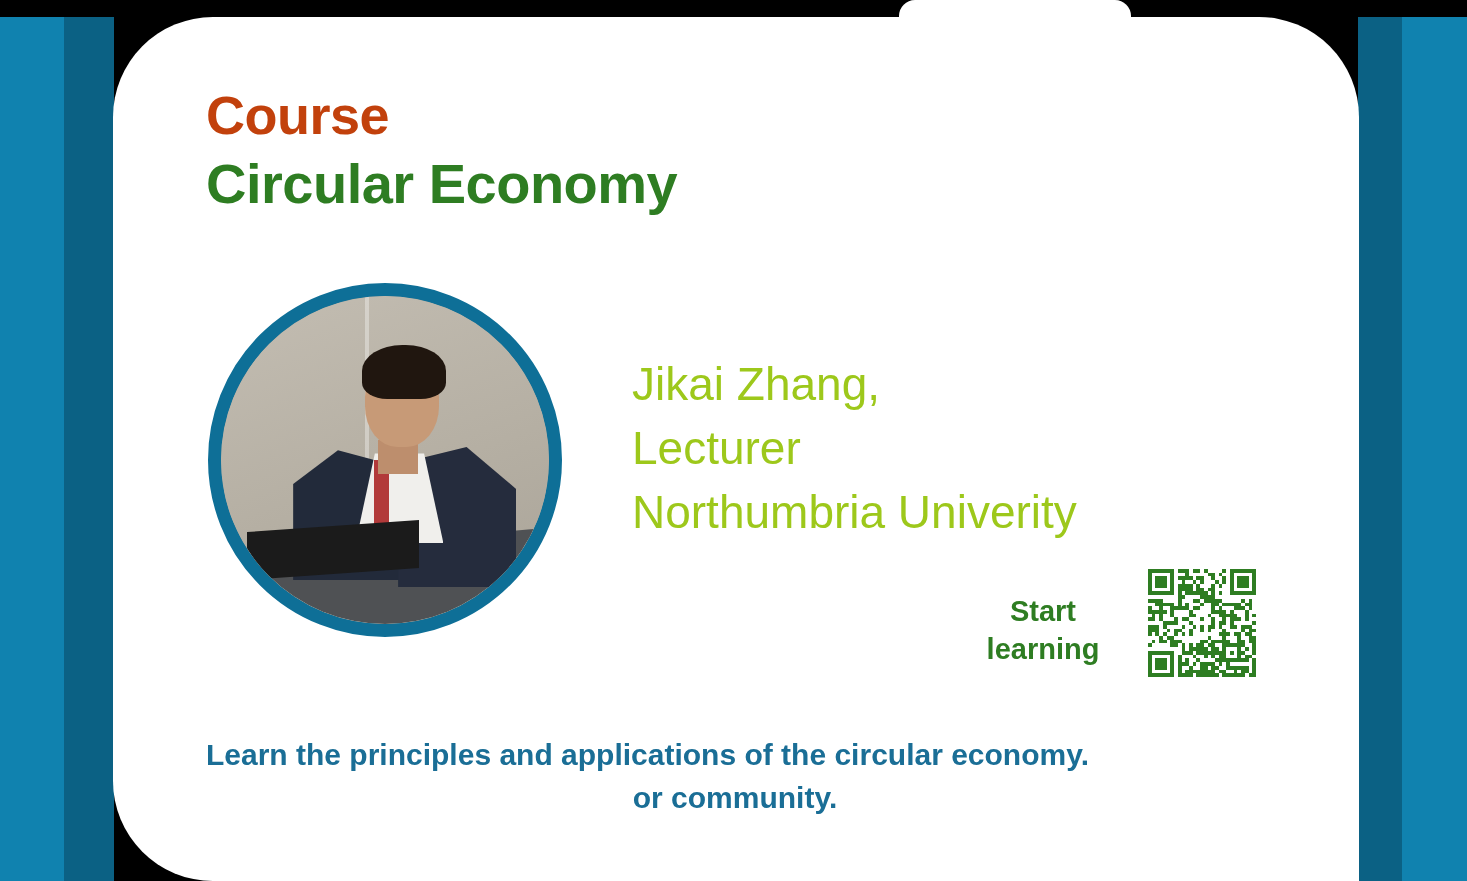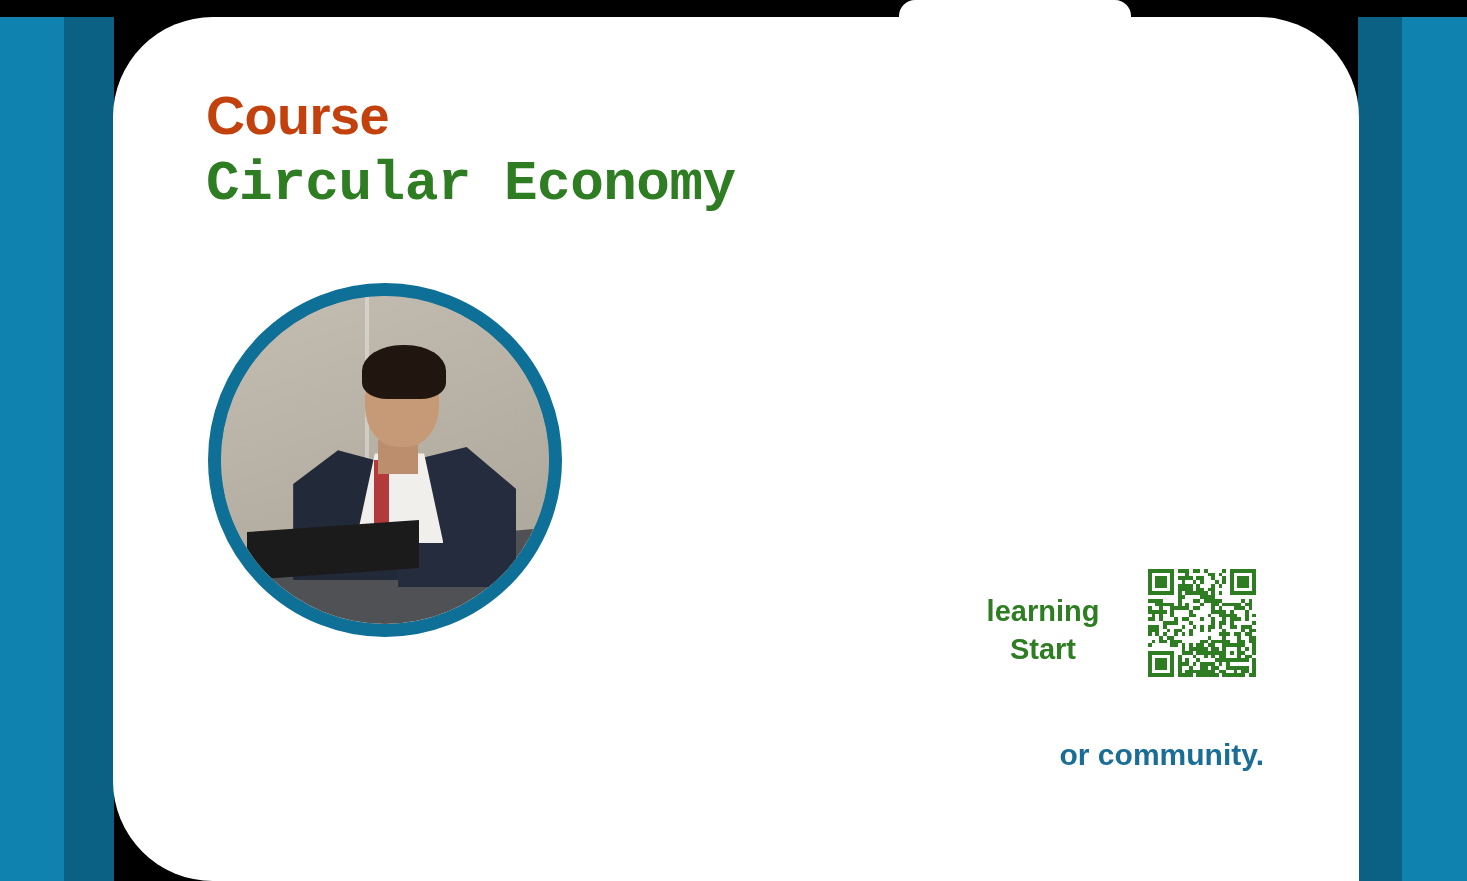--- a/index.html
+++ b/index.html
@@ -66,21 +66,20 @@
     line-height: 1.0;
     letter-spacing: -0.5px;
     white-space: nowrap;
   }
   #heading-course {
     font-size: 54px;
     margin-bottom: 14px;
   }
   #heading-subject {
     font-size: 56px;
-    font-family: Liberation Mono, monospace;
   }
 
   
   #avatar {
     position: absolute;
     left: 208px;
     top: 283px;
     width: 354px;
     height: 354px;
     border-radius: 50%;
@@ -186,21 +185,21 @@
   #description {
     position: absolute;
     left: 206px;
     top: 733px;
     width: 1058px;
     font-size: 30px;
     font-weight: bold;
     line-height: 43px;
     text-align: justify;
   }
-  #description .last-line { text-align: right; }
+  #description .last-line { text-align: center; }
 </style>
 </head>
 <body>
 
 <div id="stage">
 
   <div class="band band-left-outer" style="background: rgb(16, 130, 175);"></div>
   <div class="band band-left-inner" style="background: rgb(11, 97, 132);"></div>
   <div class="band band-right-inner" style="background: rgb(11, 97, 132);"></div>
   <div class="band band-right-outer" style="background: rgb(16, 130, 175);"></div>
@@ -222,24 +221,29 @@
       <div class="ph-jacketR"></div>
       <div class="ph-shirt"></div>
       <div class="ph-tie"></div>
       <div class="ph-neck"></div>
       <div class="ph-head"></div>
       <div class="ph-hair"></div>
       <div class="ph-laptop"></div>
     </div>
   </div>
 
+  <div id="speaker" style="color: rgb(157, 200, 27);">
+    <div class="speaker-line">Jikai Zhang,</div>
+    <div class="speaker-line">Lecturer</div>
+    <div class="speaker-line">Northumbria Univerity</div>
+  </div>
 
   <div id="cta" style="color: rgb(46, 125, 34);">
+    <div>Start</div>
     <div>learning</div>
-    <div>Start</div>
   </div>
 
   <div id="qr">
     <svg viewBox="0 0 29 29" shape-rendering="crispEdges">
       <rect width="29" height="29" fill="#ffffff"></rect>
       <g id="qr-modules" fill="#2E7D22">
           <rect x="0" y="0" width="1" height="1"></rect>
           <rect x="1" y="0" width="1" height="1"></rect>
           <rect x="2" y="0" width="1" height="1"></rect>
           <rect x="3" y="0" width="1" height="1"></rect>
@@ -673,16 +677,17 @@
           <rect x="23" y="28" width="1" height="1"></rect>
           <rect x="24" y="28" width="1" height="1"></rect>
           <rect x="25" y="28" width="1" height="1"></rect>
           <rect x="27" y="28" width="1" height="1"></rect>
           <rect x="28" y="28" width="1" height="1"></rect>
         </g>
     </svg>
   </div>
 
   <div id="description" style="color: rgb(26, 110, 150);">
+    <div>Learn the principles and applications of the circular economy.</div>
     <div class="last-line">or community.</div>
   </div>
 
 </div>
 
 </body></html>

